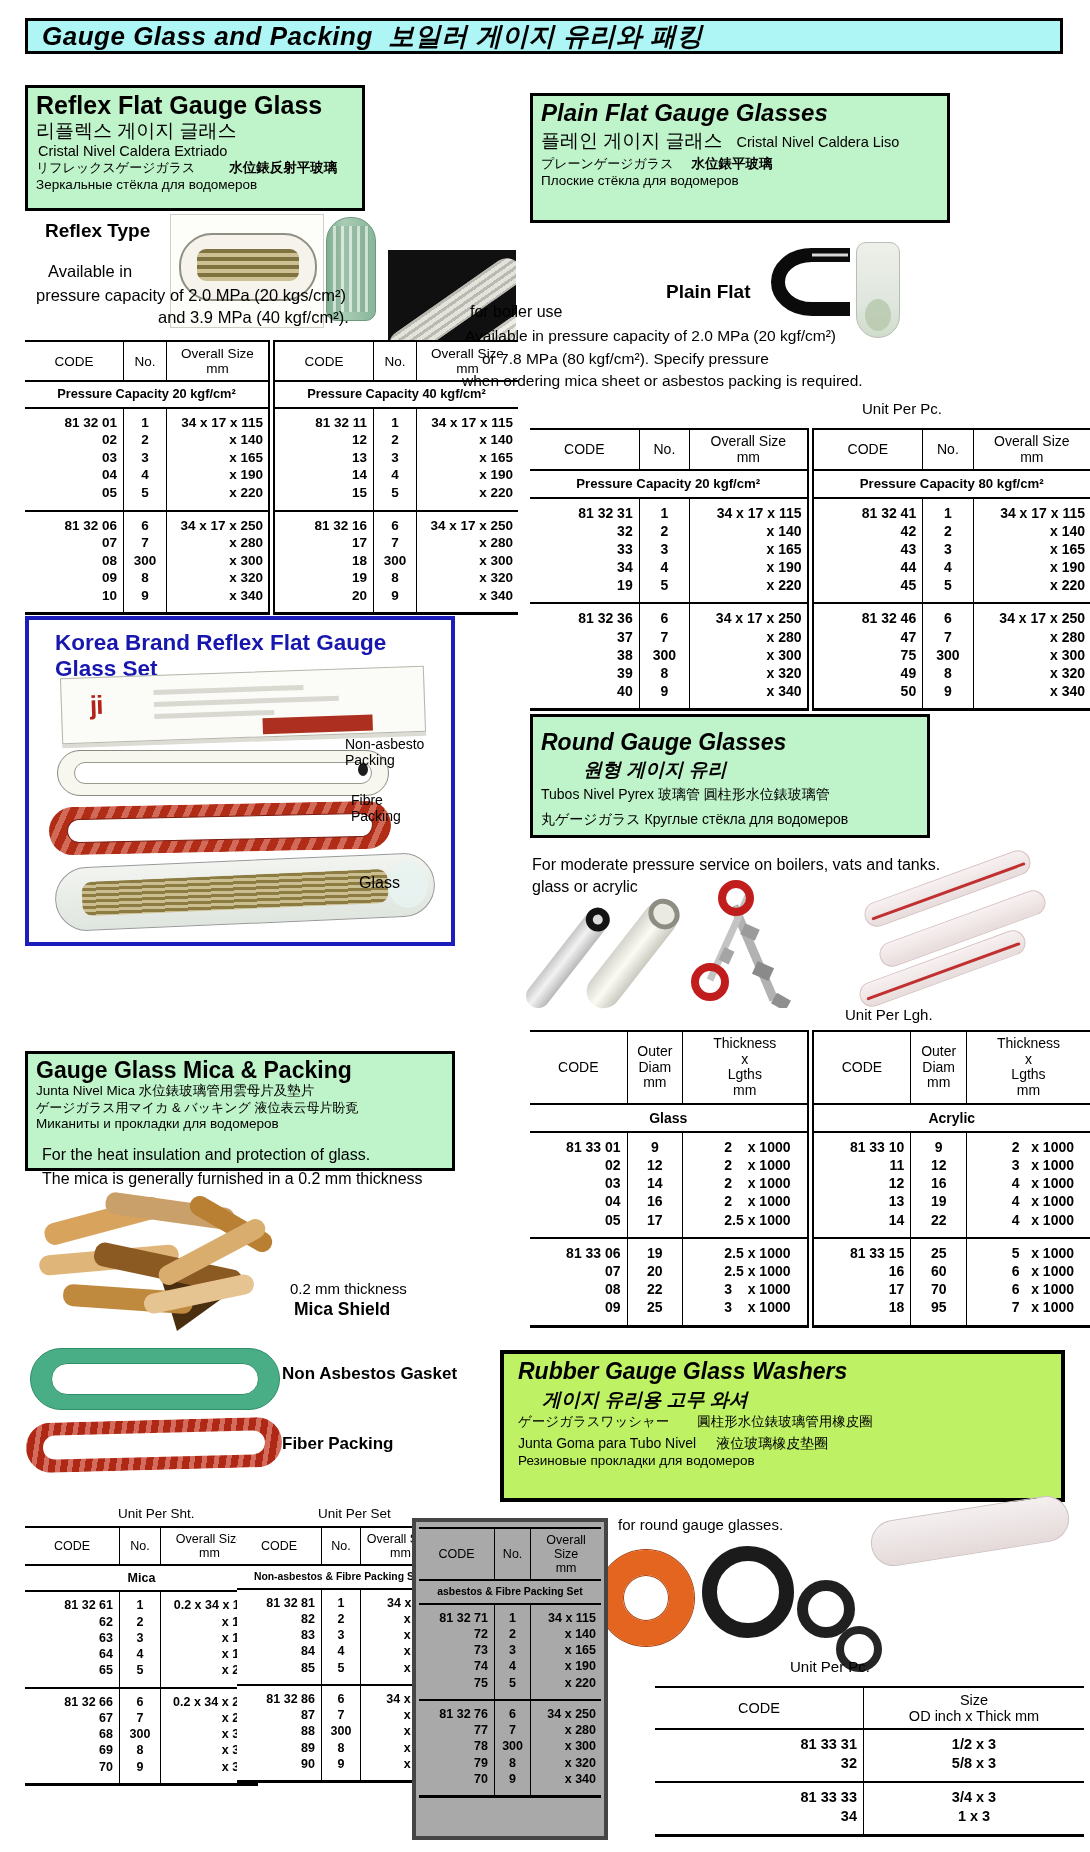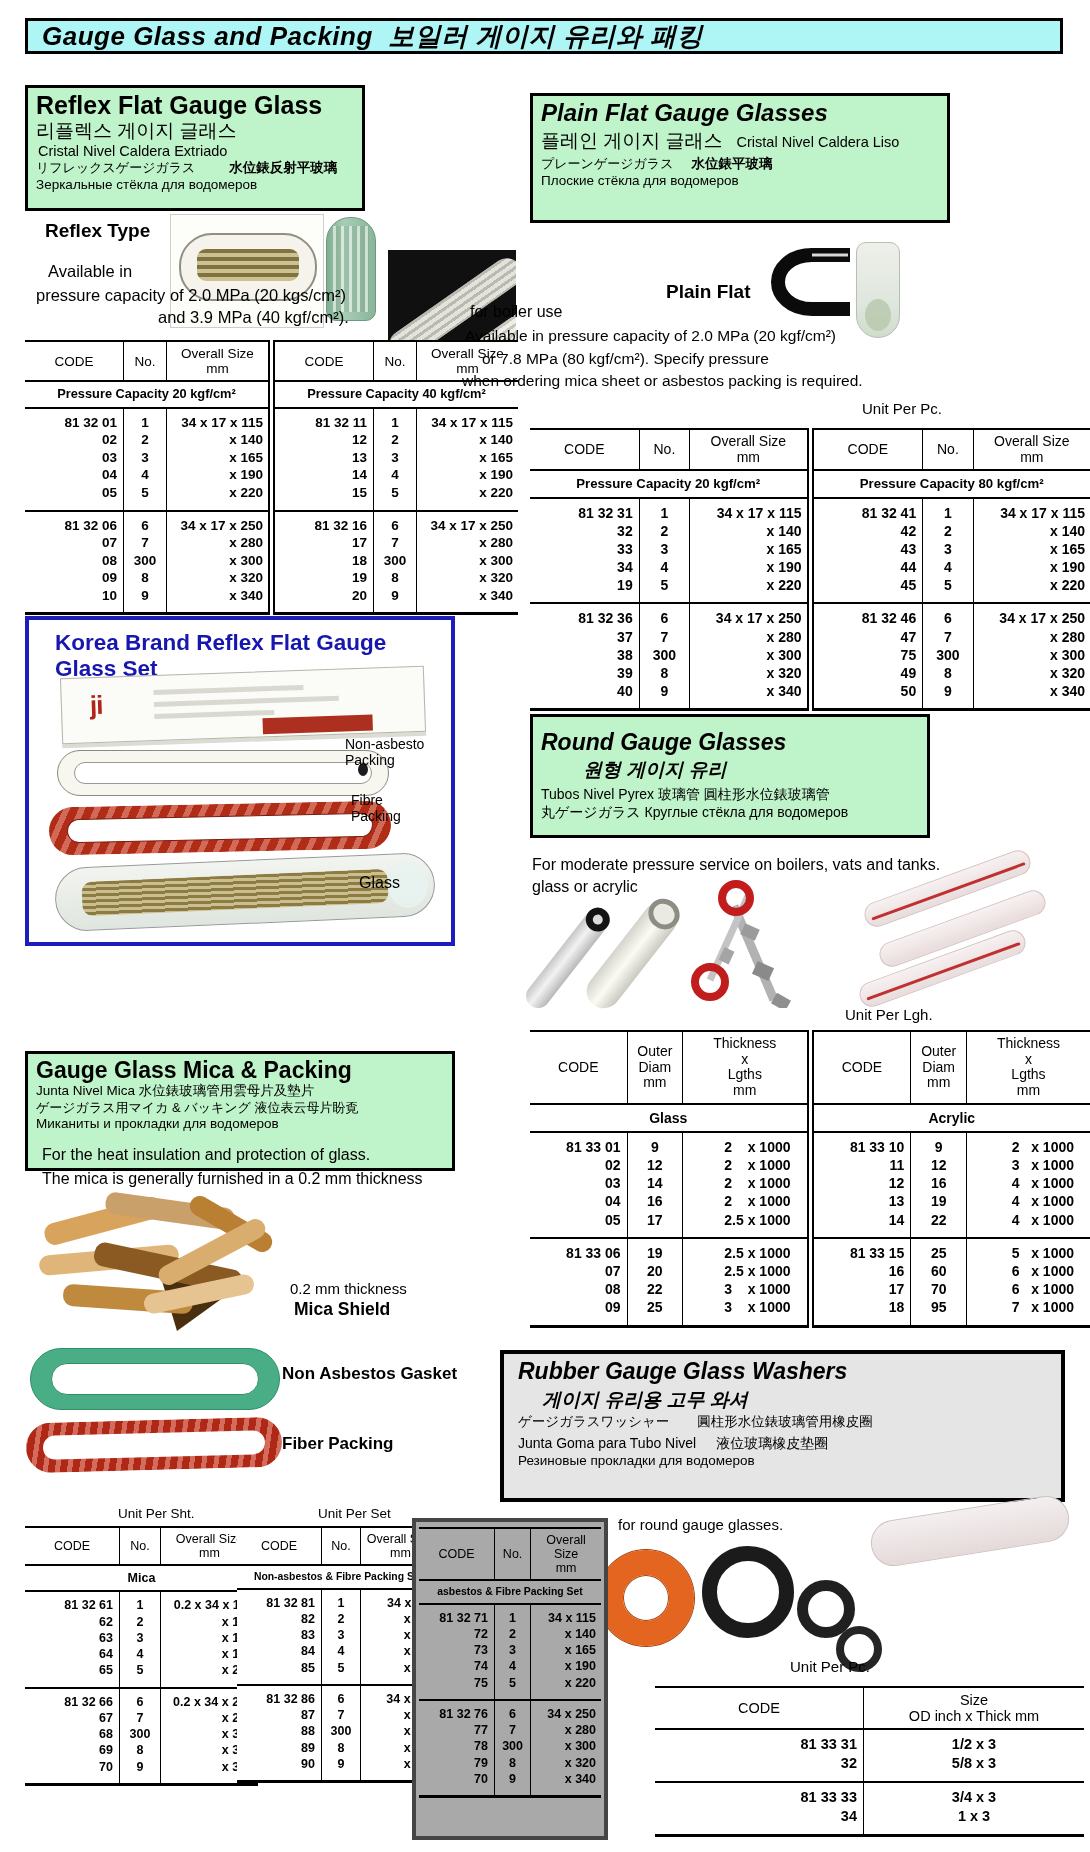--- a/index.html
+++ b/index.html
@@ -135,21 +135,21 @@
 
   
   .ggreen{left:30px;top:1348px;width:250px;height:62px;background:#49ae85;border:1px solid #2e8f68;
           border-radius:31px;box-sizing:border-box;}
   .ggreen .hole{position:absolute;left:20px;top:14px;right:20px;bottom:14px;background:#fff;border:1px solid #2e8f68;border-radius:17px;}
   .gfiber{left:26px;top:1420px;width:256px;height:50px;border-radius:25px;transform:rotate(-1.5deg);
           background:#c22d17;background-image:repeating-linear-gradient(100deg,rgba(255,255,255,.3) 0 5px,rgba(0,0,0,.1) 5px 12px);}
   .gfiber .hole{position:absolute;left:17px;top:13px;right:17px;bottom:13px;background:#fff;border-radius:12px;}
 
   
-  .rubberbox{left:500px;top:1350px;width:565px;height:152px;background:#e5e5e5;border:4px solid #000;
+  .rubberbox{left:500px;top:1350px;width:565px;height:152px;background:#bef264;border:4px solid #000;
              box-sizing:border-box;padding:4px 14px;}
   .torus{position:absolute;border-radius:50%;box-sizing:border-box;background:transparent;}
   .rubtube{left:870px;top:1508px;width:200px;height:46px;border-radius:23px;border:1px solid #cfc2c2;box-sizing:border-box;
            background:linear-gradient(180deg,#f4efef,#e5dada);transform:rotate(-9deg);}
 </style>
 </head>
 <body>
 
 <div class="page">
 
@@ -509,21 +509,21 @@
       <div class="stripes"></div>
       <div class="tip"></div>
     </div>
     <div class="lbl" style="left:330px;top:254px;font-size:16px;">Glass</div>
   </div>
 
   <div class="secbox abs" style="left:530px;top:714px;width:400px;height:124px;">
     <div class="t1 it" style="font-size:23px;margin-top:9px;">Round Gauge Glasses</div>
     <div class="t2 it b" style="font-size:19px;padding-left:42px;margin-top:4px;">원형 게이지 유리</div>
     <div class="small" style="font-size:14px;margin-top:4px;">Tubos Nivel Pyrex  玻璃管  圓柱形水位錶玻璃管</div>
-    <div class="small" style="font-size:14px;">丸ゲージガラス  Круглые стёкла для водомеров</div>
+    <div class="small" style="font-size:14px;margin-top:7px;">丸ゲージガラス  Круглые стёкла для водомеров</div>
   </div>
 
   <div class="lbl" style="left:532px;top:856px;font-size:16px;">For  moderate pressure service on boilers, vats and tanks.</div>
   <div class="lbl" style="left:532px;top:878px;font-size:16px;">glass  or  acrylic</div>
 
   <div class="rtube rtubeA">
       <div class="cap">
         <i></i>
       </div>
     </div>

